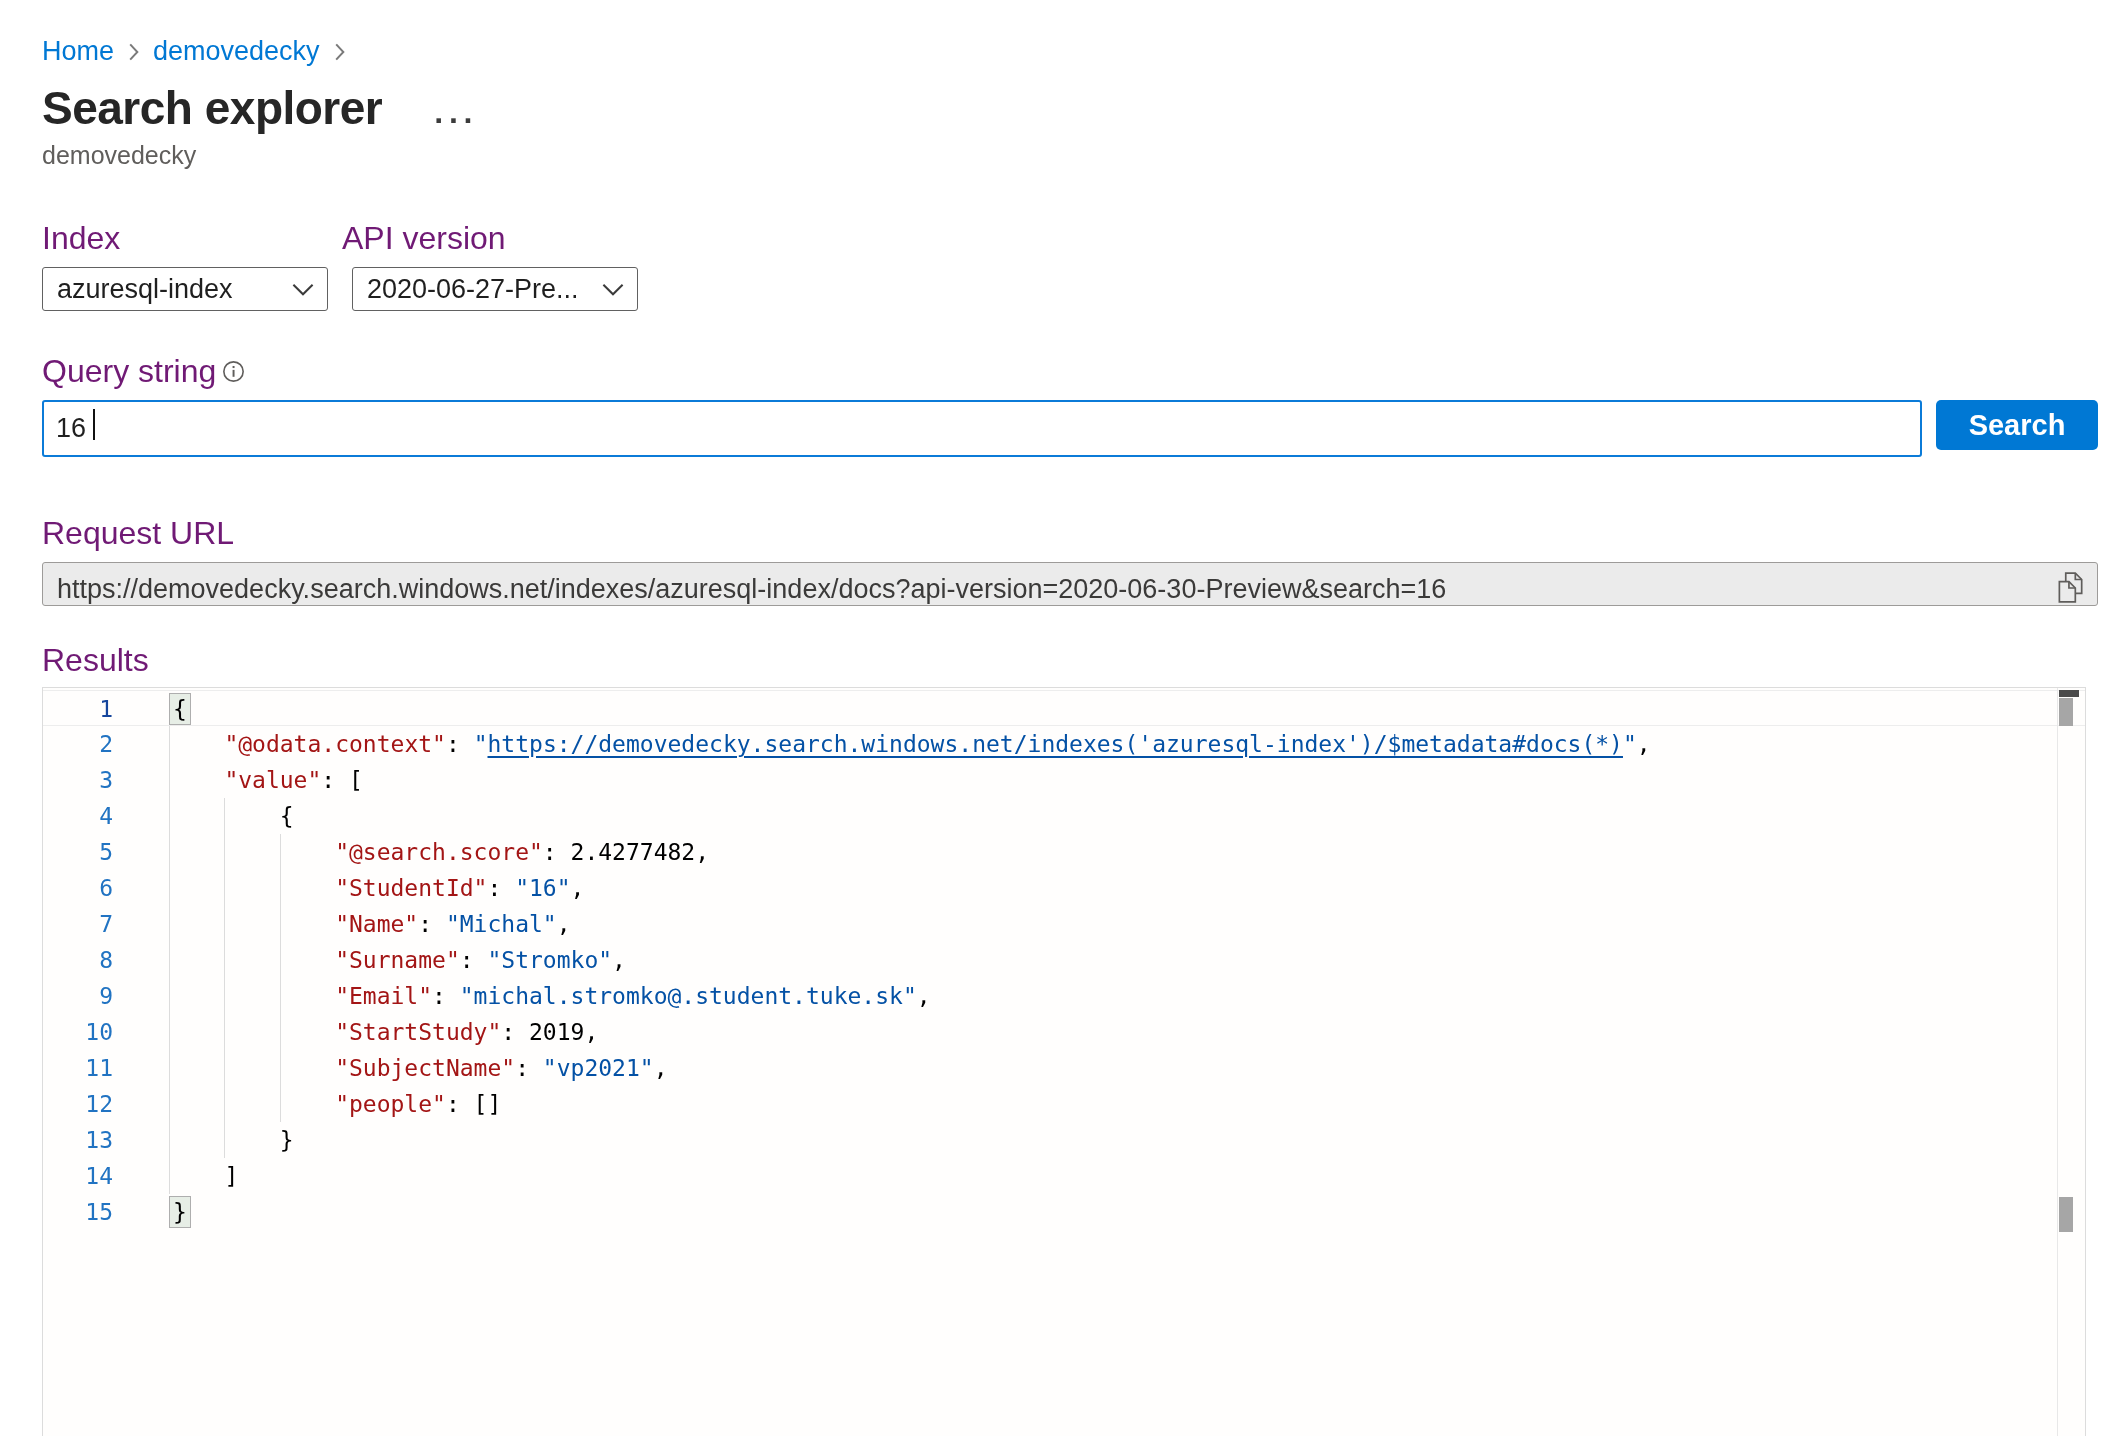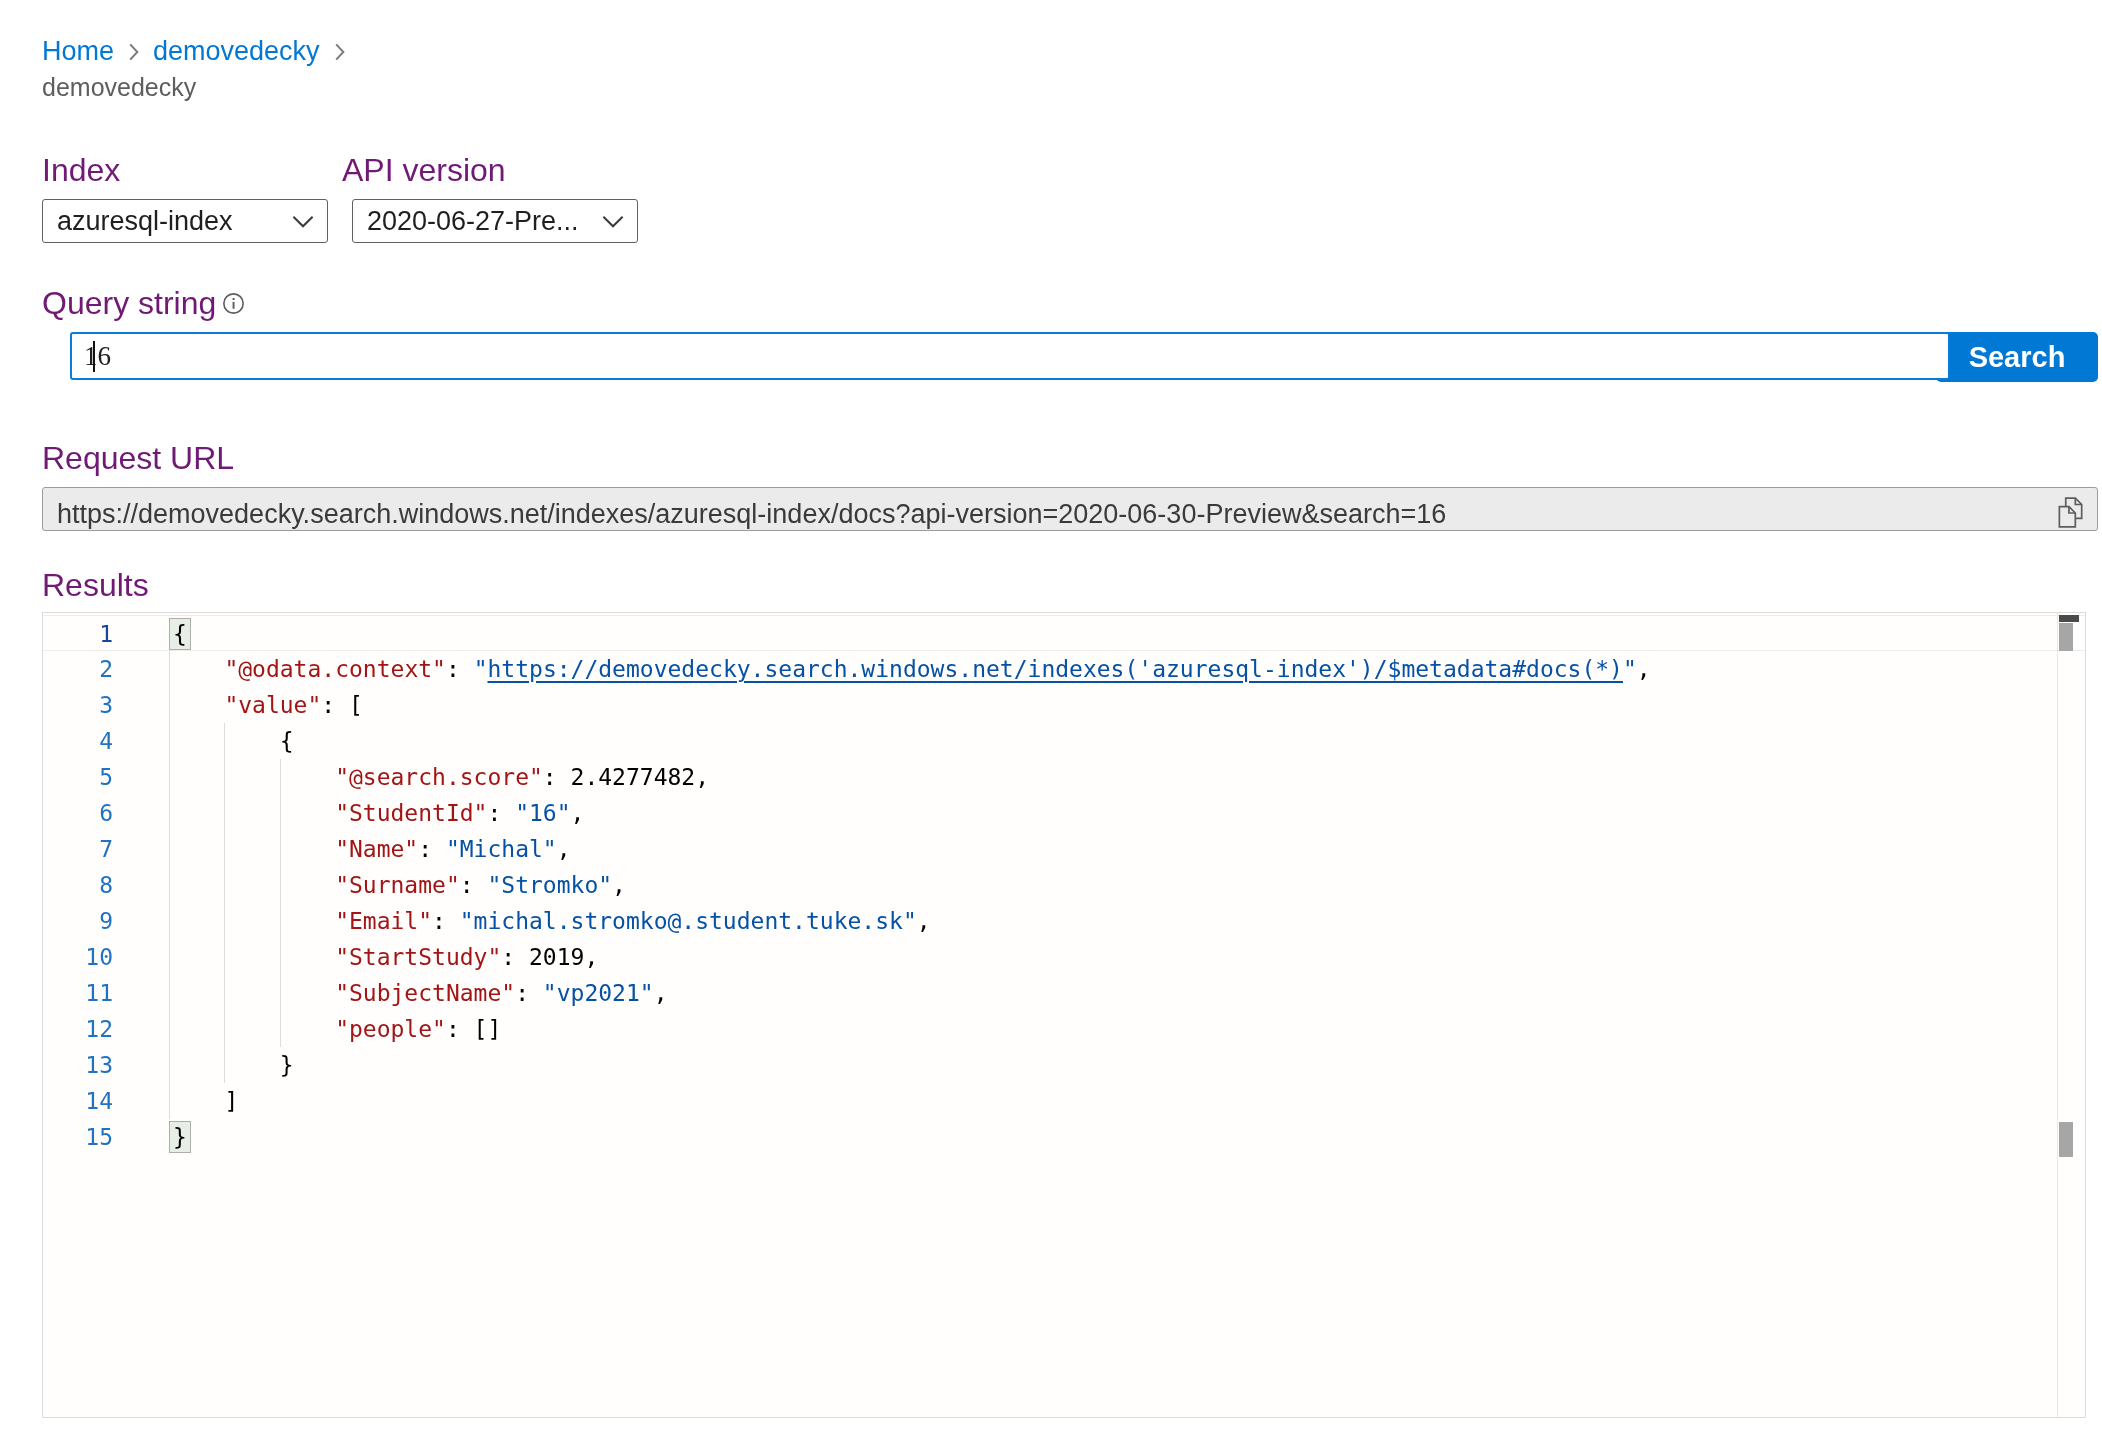--- a/index.html
+++ b/index.html
@@ -32,22 +32,22 @@
     display:flex;align-items:center;padding:0 12px 0 14px;box-sizing:border-box;cursor:pointer;
   }
   .select-value{font-size:27px;color:#1f1f1f;flex:1;white-space:nowrap;overflow:hidden;}
   .chev{flex:none;}
 
   
   .query-label-row{display:flex;align-items:center;gap:6px;margin-top:42px;}
   .query-row{display:flex;margin-top:10px;}
   .query-input-wrap{position:relative;flex:1;}
   .query-input{
-    width:100%;height:48px;box-sizing:border-box;border:2.5px solid #0b7bd8;border-radius:3px;
-    font-size:27px;font-family:Liberation Serif, serif;color:#1f1f1f;padding:0 12px;outline:none;margin-left:28px;
+    width:100%;height:57px;box-sizing:border-box;border:2.5px solid #0b7bd8;border-radius:3px;
+    font-size:27px;font-family:Liberation Sans, sans-serif;color:#1f1f1f;padding:0 12px;outline:none;
   }
   .caret{position:absolute;left:51px;top:9px;width:2px;height:31px;background:#111;}
   .search-btn{
     width:162px;height:50px;margin-left:14px;background:#0078d4;color:#fff;border:none;border-radius:5px;
     font-size:29px;font-weight:700;font-family:"Liberation Sans",sans-serif;cursor:pointer;
   }
 
   
   .url-label{margin-top:58px;}
   .url-box{
@@ -98,20 +98,24 @@
         </svg>
     </span>
     <a class="crumb">demovedecky</a>
     <span class="crumb-sep">
       <svg width="15" height="22" viewBox="0 0 12 20">
           <path d="M3 3 l6.5 7 -6.5 7" stroke="#7a7a7a" stroke-width="1.8" fill="none"></path>
         </svg>
     </span>
   </nav>
 
+  <div class="title-row">
+    <h1 class="page-title">Search explorer</h1>
+    <button class="more-btn">···</button>
+  </div>
   <div class="subtitle">demovedecky</div>
 
   <div class="labels-row">
     <span class="field-label">Index</span>
     <span class="field-label">API version</span>
   </div>
 
   <div class="selects-row">
     <div class="select-box">
       <span class="select-value">azuresql-index</span>

